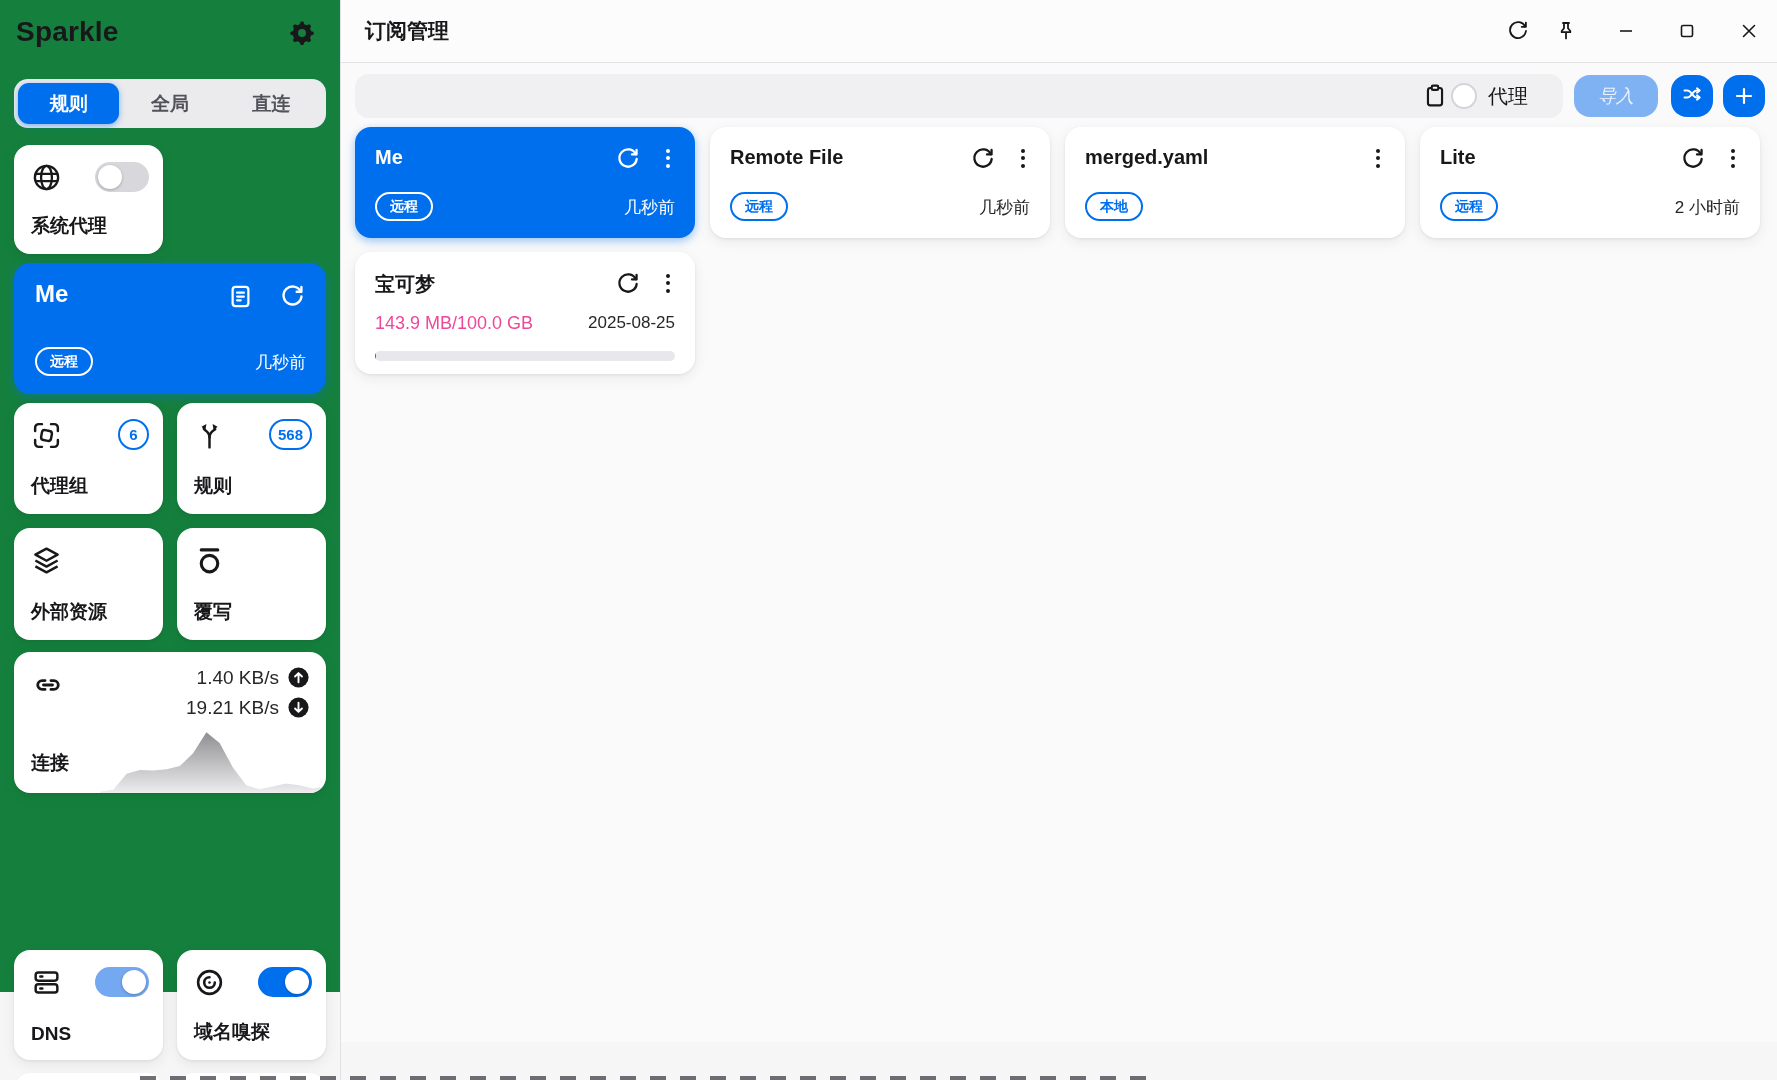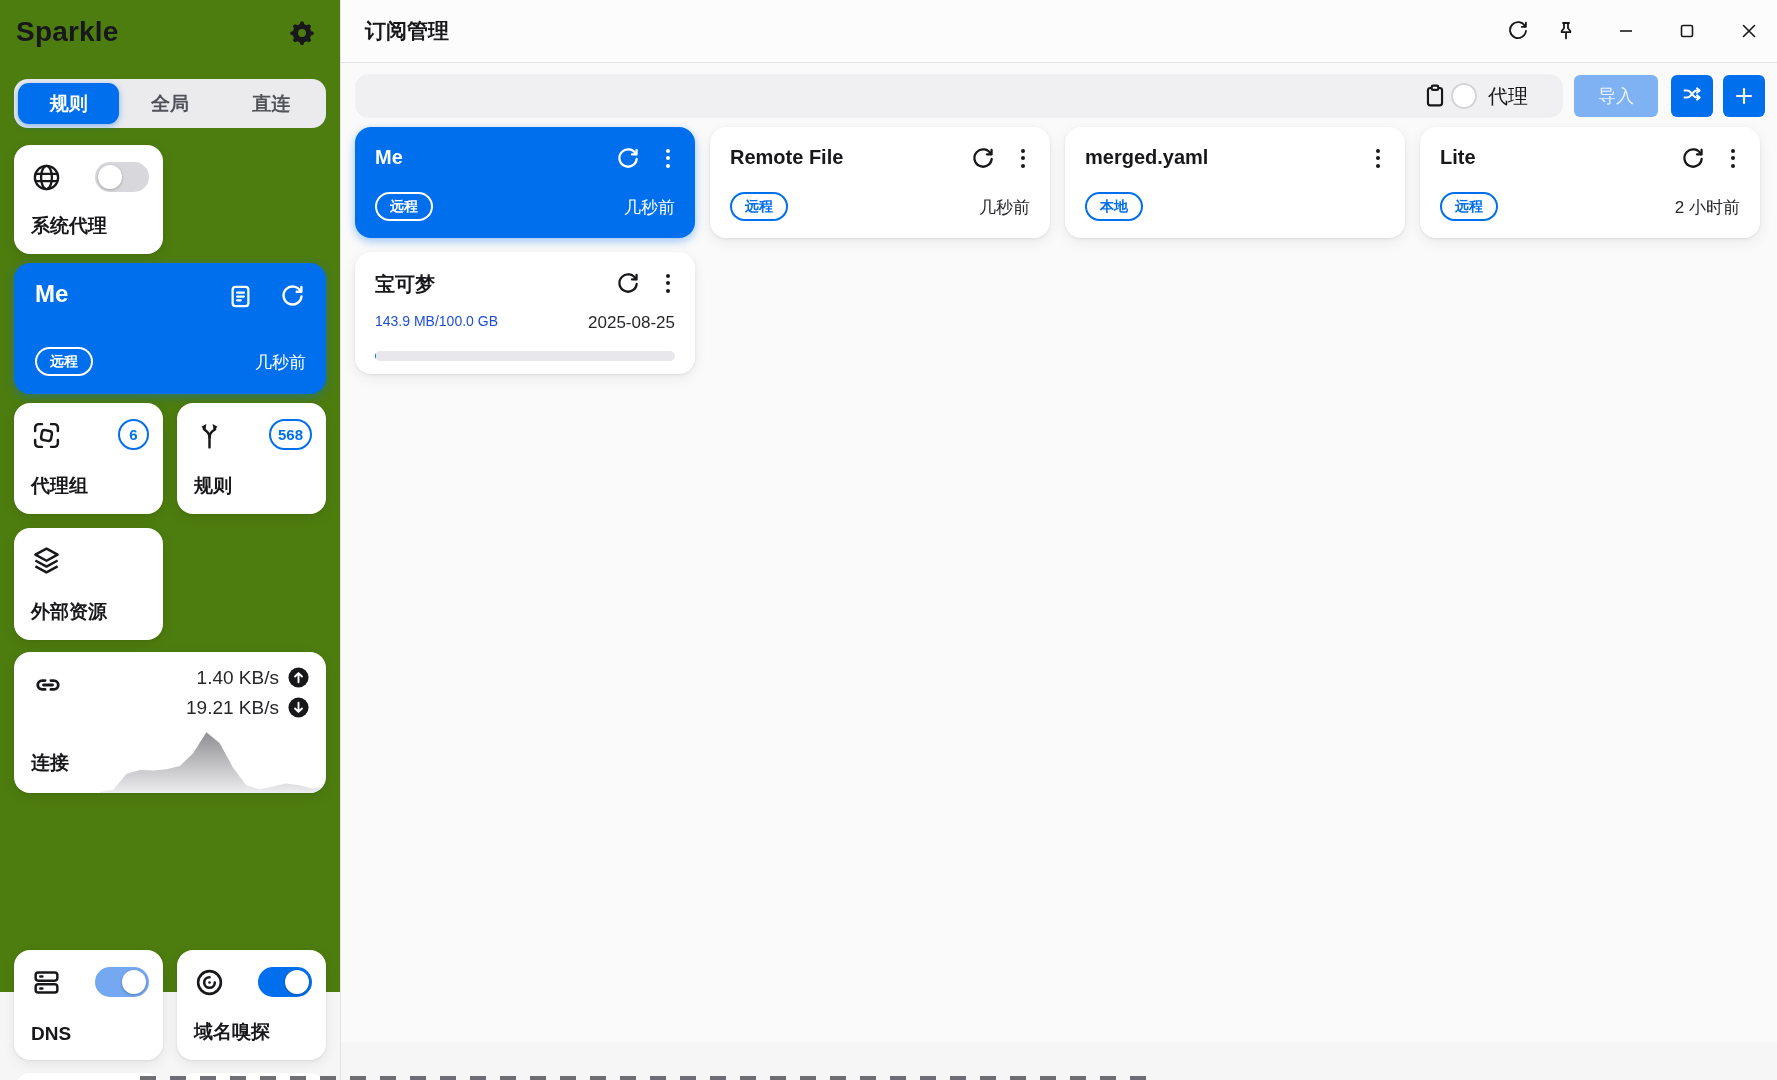--- a/index.html
+++ b/index.html
@@ -20,21 +20,21 @@
   .toggle { position:absolute; width:54px; height:30px; border-radius:15px; background:#d8d8dc; cursor:pointer; }
   .toggle .knob { position:absolute; top:3px; left:3px; width:24px; height:24px; border-radius:50%;
                   background:#fff; box-shadow:0 1px 3px rgba(0,0,0,.25); }
   .toggle.on { background:#006FEE; }
   .toggle.on.lite { background:#74a8f0; }
   .toggle.on .knob { left:27px; }
   .pill { display:inline-flex; align-items:center; justify-content:center; height:29px; padding:0 13px;
           border:2px solid #006FEE; border-radius:15px; color:#006FEE; font-size:14px; font-weight:600; }
 
   
-  .sidebar { position:absolute; left:0; top:0; width:340px; height:992px; background:#4d7c0f; }
+  .sidebar { position:absolute; left:0; top:0; width:340px; height:992px; background:#15803d; }
   .vdivider { position:absolute; left:340px; top:0; width:1px; height:1080px; background:#e2e2e6; }
   .app-title { position:absolute; left:16px; top:16px; font-size:28px; font-weight:700; letter-spacing:.2px; }
   .gear-btn { position:absolute; right:22px; top:18px; width:30px; height:30px; background:none; border:none; cursor:pointer; }
 
   .seg { position:absolute; left:14px; right:14px; top:79px; height:49px; background:#ebebed;
          border-radius:14px; display:flex; padding:4px; }
   .seg-item { flex:1; display:flex; align-items:center; justify-content:center; font-size:19px;
               font-weight:600; color:#52525b; border-radius:11px; cursor:pointer; }
   .seg-item.active { background:#006FEE; color:#fff; box-shadow:0 2px 6px rgba(0,111,238,.45); }
 
@@ -72,36 +72,36 @@
   .main-header { position:absolute; left:0; top:0; right:0; height:63px; background:#fcfcfd; border-bottom:1px solid #e2e2e6; }
   .page-title { position:absolute; left:24px; top:17px; font-size:21px; font-weight:600; }
   .win-btn { position:absolute; top:17px; width:28px; height:28px; background:none; border:none; cursor:pointer;
              display:flex; align-items:center; justify-content:center; }
 
   .search-input { position:absolute; left:14px; top:74px; width:1208px; height:44px; background:#f0f0f2;
                   border:none; border-radius:14px; font-size:18px; padding:0 16px; outline:none; color:#18181b; }
   .tb-abs { position:absolute; top:74px; height:44px; display:flex; align-items:center;font-family:Liberation Mono, monospace; }
   .chk-circle { width:26px; height:26px; border-radius:50%; border:2px solid #d4d4d8; background:#fff; cursor:pointer; }
   .proxy-label { font-size:20px; color:#18181b; }
-  .btn { border:none; border-radius:6px; cursor:pointer; display:flex; align-items:center; justify-content:center; }
+  .btn { border:none; border-radius:16px; cursor:pointer; display:flex; align-items:center; justify-content:center;font-style:italic; }
   .btn-import { position:absolute; left:1233px; top:75px; width:84px; height:42px; background:#7fb2f3;
                 color:#eaf2fe; font-size:18px; font-weight:500; }
   .btn-square { position:absolute; top:75px; width:42px; height:42px; background:#006FEE; color:#fff; }
 
   .p-card { width:340px; cursor:pointer; }
   .p-card .p-title { position:absolute; left:20px; top:19px; font-size:20px; font-weight:700; }
   .p-card .p-refresh { position:absolute; right:54px; top:19px; cursor:pointer; }
   .p-card .kebab { position:absolute; right:14px; top:18px; }
   .p-card .pill { position:absolute; left:20px; bottom:17px; }
   .p-card .p-time { position:absolute; right:20px; bottom:19px; font-size:17px; color:#27272a; }
   .p-card.active { background:#006FEE; color:#fff; box-shadow:0 3px 10px rgba(0,111,238,.4); }
   .p-card.active .pill { border-color:#fff; color:#fff; }
   .p-card.active .p-time { color:#fff; }
   .p-card.active .kebab i { background:#fff; }
-  .p-usage { position:absolute; left:20px; top:61px; font-size:14px; color:#1d4ed8; }
+  .p-usage { position:absolute; left:20px; top:61px; font-size:18px; color:#ec4899; }
   .p-date  { position:absolute; right:20px; top:61px; font-size:17px; color:#27272a; }
   .progress { position:absolute; left:20px; right:20px; bottom:13px; height:10px; border-radius:6px; background:#e8e8ec; overflow:hidden; }
   .progress .fill { height:100%; background:#006FEE; border-radius:6px; }
 
   .bottom-artifact { position:absolute; left:140px; top:1076px; width:1010px; height:4px; opacity:.75;
     background:repeating-linear-gradient(90deg,#3f3f46 0 16px,transparent 16px 30px); }
 </style>
 </head>
 <body>
 
@@ -179,20 +179,29 @@
     </div>
 
     <div class="card sb-sm" style="left:14px;top:528px;width:149px;height:112px;">
       <span class="big-icon">
         <svg width="31" height="31" viewBox="0 0 24 24" fill="none" stroke="#18181b" stroke-width="1.9" stroke-linejoin="round">
           <path d="m12 2.8 8.6 4.7L12 12.2 3.4 7.5z"></path>
             <path d="m3.4 12 8.6 4.7L20.6 12M3.4 16.5 12 21.2l8.6-4.7"></path>
         </svg>
       </span>
       <div class="card-label">外部资源</div>
+    </div>
+    <div class="card sb-sm" style="left:177px;top:528px;width:149px;height:112px;">
+      <span class="big-icon">
+        <svg width="31" height="31" viewBox="0 0 24 24" fill="none" stroke="#18181b" stroke-width="2.4" stroke-linecap="round">
+          <path d="M5.6 3.8h12.8"></path>
+            <circle cx="12" cy="14.4" r="6.4"></circle>
+        </svg>
+      </span>
+      <div class="card-label">覆写</div>
     </div>
 
     <div class="card conn-card">
       <span class="big-icon">
         <svg width="32" height="32" viewBox="0 0 24 24" fill="none" stroke="#18181b" stroke-width="2.1" stroke-linecap="round">
           <path d="M9.8 15.3H7.6a3.3 3.3 0 0 1 0-6.6h2.2M14.2 8.7h2.2a3.3 3.3 0 0 1 0 6.6h-2.2M8.6 12h6.8"></path>
         </svg>
       </span>
       <div class="speed-row" style="top:14px;">
         <span>1.40 KB/s</span>

